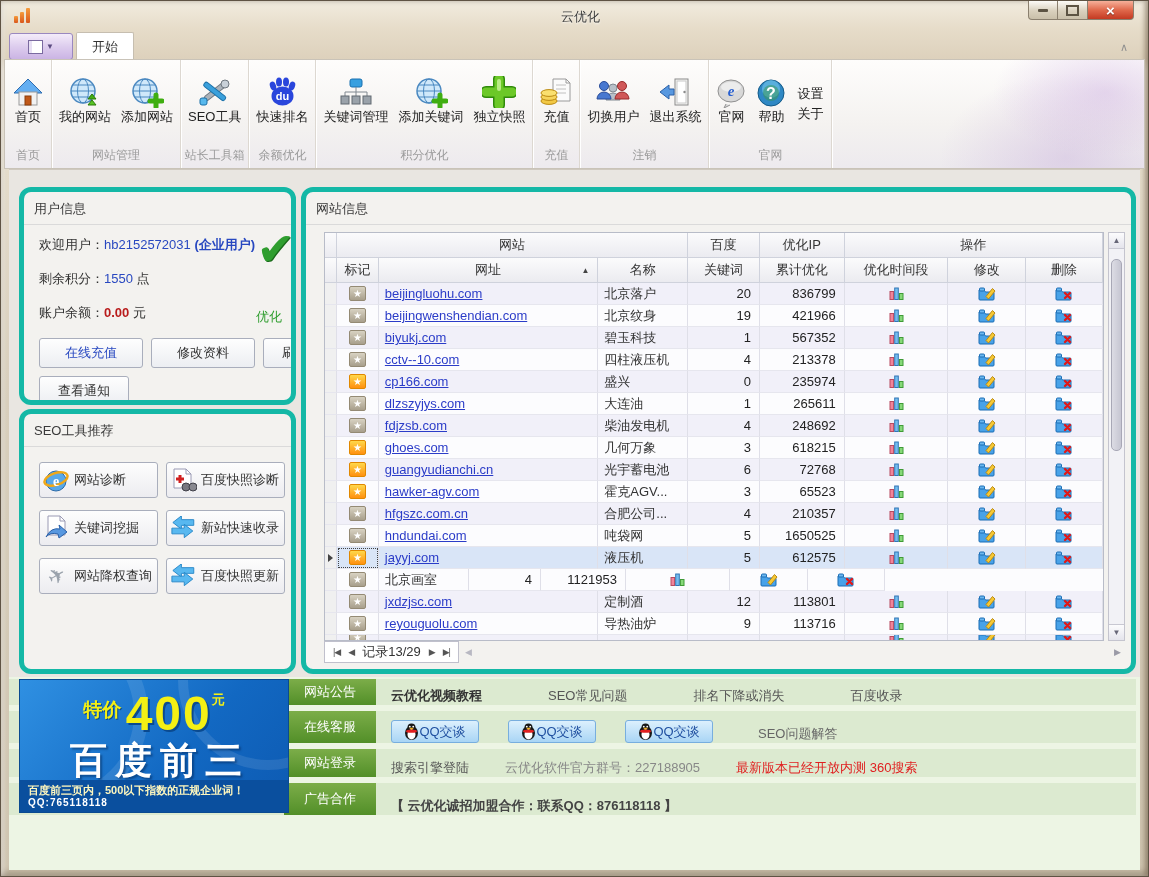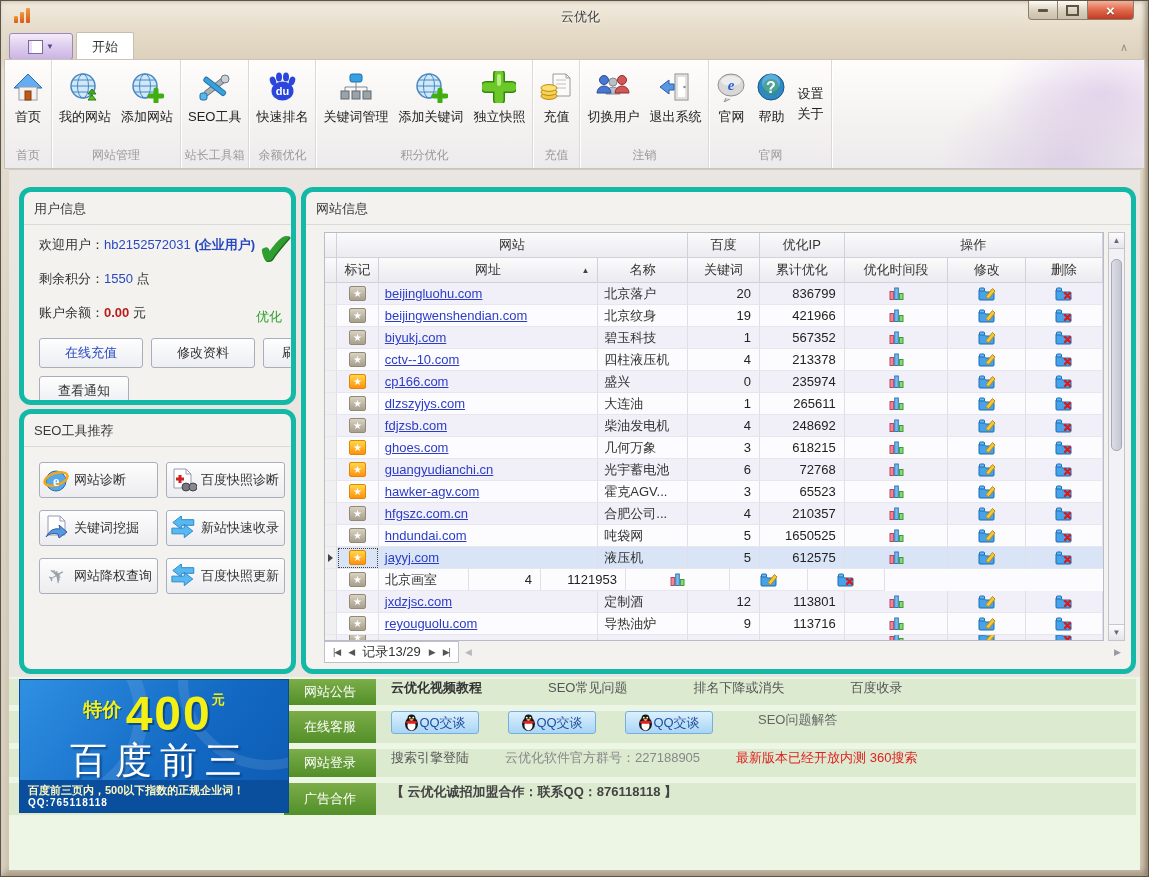--- a/index.html
+++ b/index.html
@@ -33,21 +33,21 @@
   .collapse-chevron{position:absolute;top:40px;right:20px;font-size:11px;color:#8f8f8f;}
   
   .ribbon{position:absolute;left:3px;right:3px;top:58px;height:110px;box-sizing:border-box;
     background:linear-gradient(#fefdfc,#f4f2f0 60%,#edeaee);border:1px solid #c9c3b8;display:flex;overflow:hidden;}
   .ribbon-decor{position:absolute;top:0;bottom:0;right:0;width:260px;pointer-events:none;
     background:radial-gradient(ellipse 160px 90px at 85% 30%,rgba(205,175,225,.45),transparent 70%),
                radial-gradient(ellipse 180px 120px at 70% 90%,rgba(190,160,215,.35),transparent 70%);}
   .rgroup{display:flex;flex-direction:column;border-right:1px solid #ddd8d1;box-shadow:1px 0 0 #fff;}
   .rbtns{flex:1;display:flex;justify-content:center;padding:3px 2px 0 2px;}
   .rbtn{display:flex;flex-direction:column;align-items:center;justify-content:flex-start;padding:3px 5px 0 5px;border-radius:3px;}
-  .ric{height:42px;display:flex;align-items:center;justify-content:center;}
+  .ric{height:42px;display:flex;align-items:flex-end;justify-content:center;}
   .rlabel{font-size:13px;color:#222;white-space:nowrap;}
   .rcap{height:23px;line-height:21px;text-align:center;color:#9b9b9b;font-size:12px;white-space:nowrap;overflow:hidden;}
   .smallcol{display:flex;flex-direction:column;justify-content:center;gap:2px;padding:0 6px;}
   .slink{font-size:13px;color:#222;white-space:nowrap;}
   
   .main{position:absolute;left:8px;right:8px;top:168px;height:508px;background:#e9e6e1;border-top:1px solid #cfc9bf;}
   .gbox{position:absolute;background:#f3f2ef;border:5px solid #14b8a6;border-radius:12px;box-sizing:border-box;overflow:hidden;}
   .gcap{font-size:13px;color:#3a3a3a;padding:8px 10px 6px 10px;border-bottom:1px solid #dadada;}
   .user-box{left:10px;top:17px;width:277px;height:218px;}
   .seo-box{left:10px;top:239px;width:277px;height:265px;}
@@ -105,36 +105,36 @@
   .hright{position:absolute;right:4px;font-size:9px;color:#9a9aa6;}
   
   .footer{position:absolute;left:8px;right:8px;top:676px;height:193px;background:#edf5e4;}
   .band{position:absolute;left:0;right:4px;background:#dcead0;}
   .band1{top:2px;height:26px;}
   .band2{top:34px;height:32px;}
   .band3{top:72px;height:28px;}
   .band4{top:106px;height:32px;}
   .flabel{position:absolute;left:275px;top:0;bottom:0;width:92px;background:linear-gradient(#7cad49,#528f28);
     color:#fff;font-size:13px;display:flex;align-items:center;justify-content:center;}
-  .bandrow{position:absolute;left:382px;right:10px;top:0;bottom:0;display:flex;align-items:flex-start;}
+  .bandrow{position:absolute;left:382px;right:10px;top:0;bottom:0;display:flex;align-items:flex-end;}
   .flink{font-size:13px;color:#555;white-space:nowrap;}
   .flink.bold{font-weight:bold;color:#333;}
   .qqbtn{height:23px;width:88px;background:linear-gradient(#dcf0fd,#a9d5f5);border:1px solid #78aede;border-radius:3px;
     display:flex;align-items:center;justify-content:center;gap:0;font-size:13px;color:#2050a0;box-sizing:border-box;}
   .notice{font-size:13px;color:#e02020;white-space:nowrap;}
   .coop{font-size:13px;font-weight:bold;color:#444;white-space:nowrap;}
   
   .banner{position:absolute;left:10px;top:2px;width:270px;height:134px;background:linear-gradient(130deg,#2f90e2,#1268c2 60%,#0d5ab2);
     border:1px solid #0a4a90;box-sizing:border-box;overflow:hidden;}
   .banner .sw{position:absolute;width:160px;height:160px;border-radius:50%;border:14px solid rgba(255,255,255,.10);}
   .bline1{position:absolute;left:0;right:0;top:6px;text-align:center;white-space:nowrap;}
   .btag{font-size:19px;font-weight:bold;color:#f4f014;vertical-align:14px;text-shadow:1px 1px 0 #0a4a90;}
   .bprice{font-size:48px;font-weight:bold;color:#f4f014;letter-spacing:2px;text-shadow:2px 2px 0 #0a4a90;}
   .bunit{font-size:13px;font-weight:bold;color:#f4f014;vertical-align:26px;}
-  .bhead{position:absolute;left:12px;right:0;top:56px;text-align:center;font-size:37px;font-weight:normal;color:#fff;letter-spacing:8px;text-shadow:2px 2px 2px rgba(0,40,90,.5);white-space:nowrap;}
+  .bhead{position:absolute;left:12px;right:0;top:56px;text-align:center;font-size:37px;font-weight:bold;color:#fff;letter-spacing:8px;text-shadow:2px 2px 2px rgba(0,40,90,.5);white-space:nowrap;}
   .bstrip{position:absolute;left:0;right:0;top:100px;bottom:0;background:#0a4f9e;}
   .bsub{position:absolute;left:8px;top:103px;font-size:11px;font-weight:bold;color:#fdf6be;white-space:nowrap;}
   .bqq{position:absolute;left:8px;top:117px;font-size:10px;font-weight:bold;color:#fff;letter-spacing:1px;}
 </style>
 </head>
 <body>
 
 <div class="app">
 
   <div class="titlebar">

